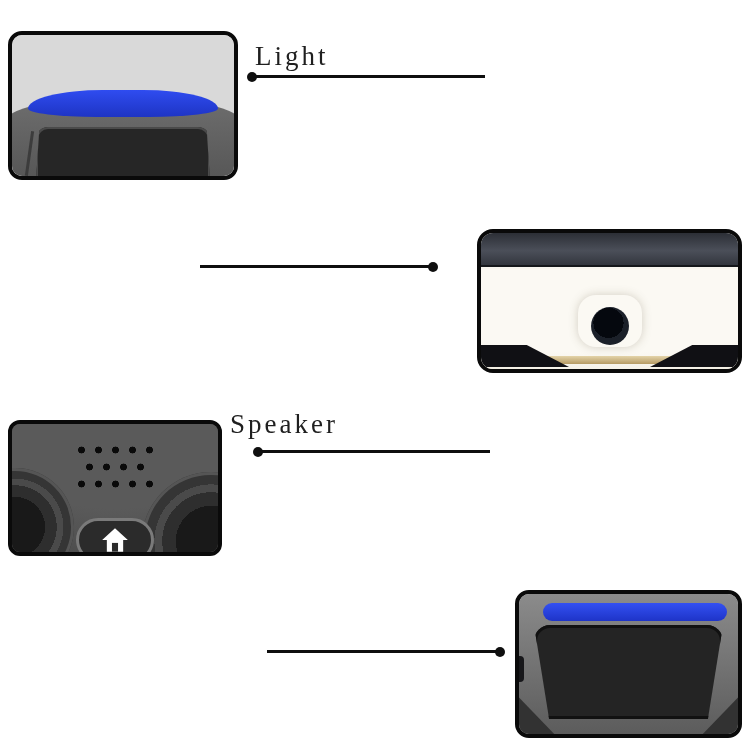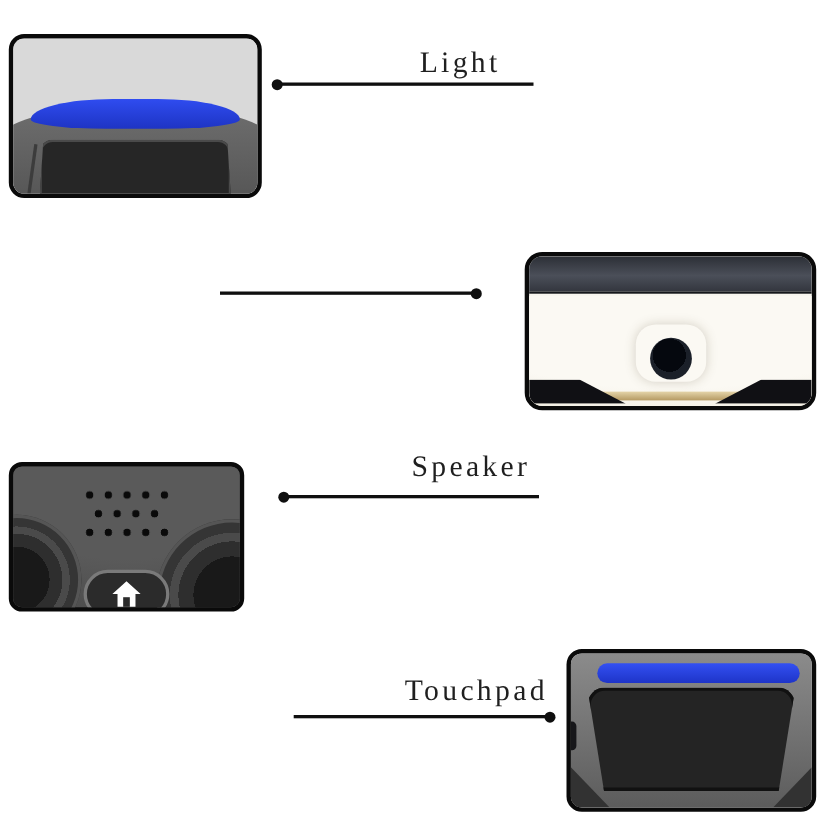--- a/index.html
+++ b/index.html
@@ -4,21 +4,21 @@
 <style>
   * { margin:0; padding:0; box-sizing:border-box; }
   html,body { background:#ffffff; }
   body { font-family:"Liberation Serif", serif; }
   .canvas {
     position:relative; width:750px; height:750px; background:#ffffff; overflow:hidden;
   }
 
   
   .callout-label {
-    position:absolute; text-align:right; color:#1f1f1f;
+    position:absolute; text-align:left; color:#1f1f1f;
     font-size:27px; letter-spacing:3px; white-space:nowrap;
   }
   .leader-line { position:absolute; height:3px; background:#0f0f0f; }
   .anchor-dot { position:absolute; width:10px; height:10px; border-radius:50%; background:#0f0f0f; }
 
   
   .photo {
     position:absolute; border:4px solid #0a0a0a; border-radius:14px;
     overflow:hidden; background:#d8d8d8;
   }
@@ -139,42 +139,41 @@
     <div class="p2-band"></div>
     <div class="p2-body"></div>
     <div class="p2-tan"></div>
     <div class="p2-corner-l"></div>
     <div class="p2-corner-r"></div>
     <div class="p2-bump">
       <div class="p2-jack"></div>
     </div>
   </div>
 
-  <div class="callout-label" style="left:242px; top:409px; width:240px;">Speaker</div>
+  <div class="callout-label" style="left:230px; top:409px; width:240px;">Speaker</div>
   <div class="leader-line" style="left:257px; top:450px; width:233px;"></div>
   <div class="anchor-dot" style="left:253px; top:447px;"></div>
 
   <div class="photo photo-speaker">
     <div class="p3-body"></div>
     <div class="p3-grill">
       <div class="spk-row r5"></div>
       <div class="spk-row r4"></div>
       <div class="spk-row r5"></div>
     </div>
     <div class="stick stick-l"></div>
     <div class="stick stick-r"></div>
     <div class="home-pill">
       <svg width="28" height="26" viewBox="0 0 24 22">
         <path d="M12 1 L23 11 L19 11 L19 21 L5 21 L5 11 L1 11 Z" fill="#ffffff"></path>
         <rect x="9.4" y="13.5" width="5.2" height="7.5" fill="#2b2b2b"></rect>
       </svg>
     </div>
   </div>
 
-  <div class="callout-label" style="left:258px; top:612px; width:240px;">Touchpad</div>
   <div class="leader-line" style="left:267px; top:650px; width:233px;"></div>
   <div class="anchor-dot" style="left:495px; top:647px;"></div>
 
   <div class="photo photo-touchpad">
     <div class="p4-body"></div>
     <div class="p4-blue"></div>
     <div class="p4-pad-wrap">
       <div class="p4-pad dotgrid"></div>
     </div>
     <div class="p4-corner-l"></div>

